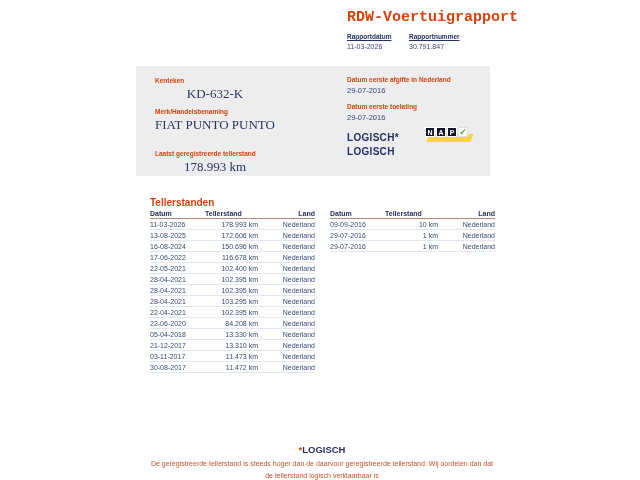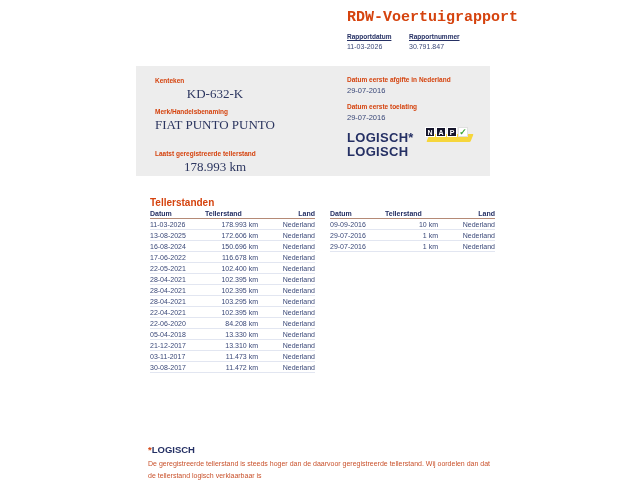--- a/index.html
+++ b/index.html
@@ -30,21 +30,21 @@
   .vb-left { position:absolute; left:19px; top:11px; }
   .vb-right { position:absolute; left:211px; top:10px; }
   .field-label { font-size:6.5px; font-weight:bold; color:#D5430E; }
   .field-value-big {
     font-family:"Liberation Serif", serif; font-size:13px; color:#2B355F;
     margin:2px 0 6px 0;
     text-align:center;
   }
   .field-value-sm { font-size:7.5px; color:#3A4878; margin:3px 0 8px 0; }
   .laatste-group { margin-top:17px; }
-  .oordeel { margin-top:9px; font-size:13px; font-weight:bold; color:#253064; line-height:14px; letter-spacing:0.3px; }
+  .oordeel { margin-top:9px; font-size:10px; font-weight:bold; color:#253064; line-height:14px; letter-spacing:0.3px; }
   
   .nap { position:absolute; left:289px; top:60px; width:50px; height:20px; }
   .nap-swoosh {
     position:absolute; left:3px; top:8px; width:44px; height:8px;
     background:#F6D63C; transform:skewX(-22deg); border-radius:1px;
   }
   .nap-squares { position:absolute; left:0; top:1px; display:flex; }
   .nap-sq {
     width:10px; height:10px; background:#15152C; color:#ffffff;
     font-size:7px; font-weight:bold; display:flex; align-items:center; justify-content:center;
@@ -64,21 +64,21 @@
   .tbl-row {
     display:flex; height:11px; align-items:center;
     font-size:7px; color:#3A4878;
     border-bottom:1px solid #E2E6F1;
   }
   .c-datum { width:55px; text-align:left; }
   .c-teller { width:53px; text-align:left; }
   .tbl-row .c-teller { text-align:right; }
   .c-land { flex:1; text-align:right; }
   
-  .footer { position:absolute; left:148px; top:444px; width:348px; }
+  .footer { position:absolute; left:148px; top:444px; width:348px;text-align:center; }
   .footer-title { font-size:9.5px; font-weight:bold; color:#253064; }
   .footer-ast { color:#D5430E; font-weight:bold; font-size:9.5px; }
   .footer-text { margin-top:3px; font-size:7px; line-height:11.5px; color:#C9522C; }
 </style>
 </head>
 <body>
 
 <div class="page">
 
 

